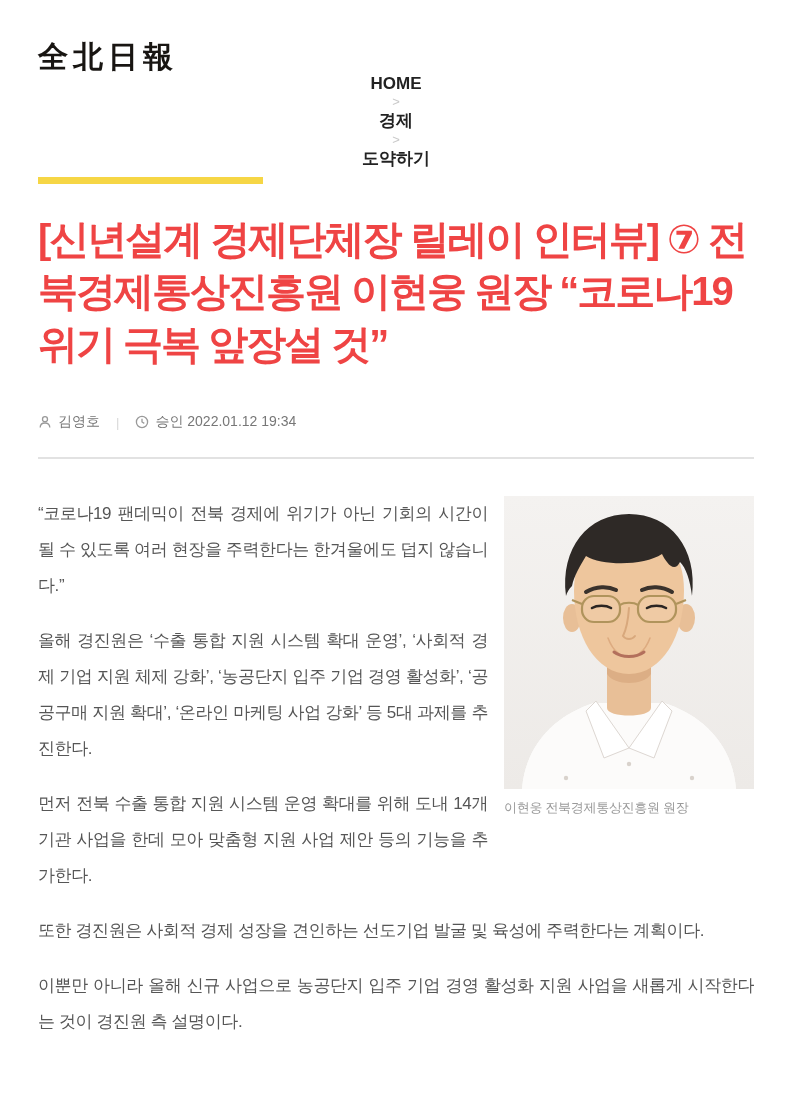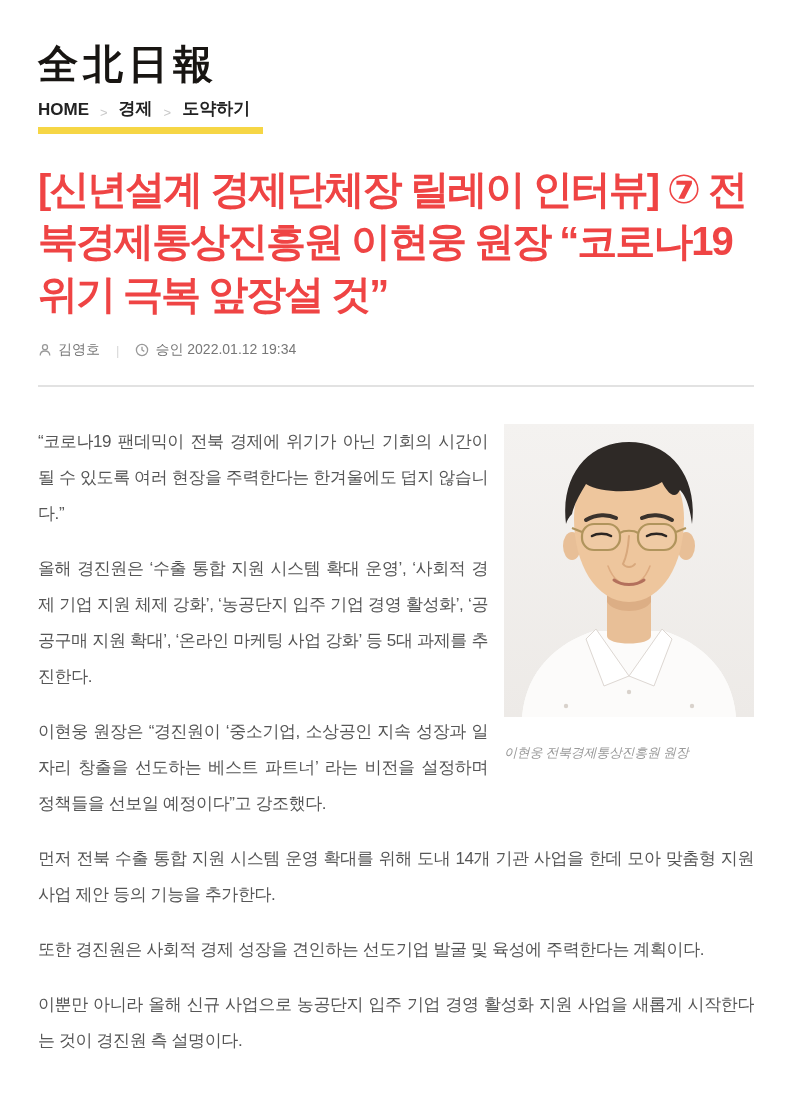--- a/index.html
+++ b/index.html
@@ -8,35 +8,35 @@
     width: 792px;
     min-height: 1120px;
     margin: 0 auto;
     font-family: "Liberation Sans", "DejaVu Sans", sans-serif;
     color: #555;
   }
   .page { padding: 44px 38px 30px 38px; }
 
   
   .logo {
-    font-family: Liberation Sans, sans-serif;
+    font-family: Liberation Mono, monospace;
     font-weight: 900;
-    font-size: 40px;
+    font-size: 30px;
     color: #181512;
     letter-spacing: 5px;
     line-height: 1;
   }
 
   
   .breadcrumb {
-    margin-top: 13px;
     display: flex;
-    align-items: flex-end;
+    align-items: center;
     font-size: 17px;
     color: #222;
+    flex-direction: column;
   }
   .breadcrumb .crumb { cursor: pointer; font-weight: 600; }
   .breadcrumb .sep {
     color: #c9c9c9;
     font-size: 13px;
     margin: 0 11px;
     font-weight: 400;
   }
   .crumb-bar {
     margin-top: 7px;
@@ -51,21 +51,21 @@
     font-size: 40px;
     font-weight: 700;
     line-height: 1.31;
     color: #ef4444;
     letter-spacing: -2px;
     word-break: break-all;
   }
 
   
   .byline {
-    margin-top: 21px;
+    margin-top: 43px;
     display: flex;
     align-items: center;
     font-size: 14px;
     color: #777;
   }
   .byline .icon {
     display: inline-flex;
     margin-right: 6px;
     color: #999;
   }
@@ -86,25 +86,24 @@
     overflow: hidden;
   }
   .figure {
     float: right;
     width: 250px;
     margin-left: 16px;
     margin-bottom: 6px;
   }
   .figure svg.portrait { display: block; width: 250px; height: 293px; }
   .figcaption {
-    margin-top: 27px;
+    margin-top: 10px;
     font-size: 13px;
     color: #999;
     letter-spacing: -0.3px;
-    font-style: italic;
   }
   .body-text p {
     font-size: 17px;
     line-height: 36px;
     color: #565656;
     letter-spacing: -0.4px;
     text-align: justify;
     margin-bottom: 19px;
     word-break: break-all;
   }
@@ -199,21 +198,20 @@
         <circle cx="125" cy="268" r="2.2" fill="#d9d2cc"></circle>
         <circle cx="188" cy="282" r="2.2" fill="#d9d2cc"></circle>
         <circle cx="62" cy="282" r="2.2" fill="#d9d2cc"></circle>
       </svg>
       <figcaption class="figcaption">이현웅 전북경제통상진흥원 원장</figcaption>
     </figure>
 
     <div class="body-text">
         <p>“코로나19 팬데믹이 전북 경제에 위기가 아닌 기회의 시간이 될 수 있도록 여러 현장을 주력한다는 한겨울에도 덥지 않습니다.”</p>
         <p>올해 경진원은 ‘수출 통합 지원 시스템 확대 운영’, ‘사회적 경제 기업 지원 체제 강화’, ‘농공단지 입주 기업 경영 활성화’, ‘공공구매 지원 확대’, ‘온라인 마케팅 사업 강화’ 등 5대 과제를 추진한다.</p>
-        <p>이현웅 원장은 “경진원이 ‘중소기업, 소상공인 지속 성장과 일자리 창출을 선도하는 베스트 파트너’ 라는 비전을 설정하며 정책들을 선보일 예정이다”고 강조했다.</p>
         <p>먼저 전북 수출 통합 지원 시스템 운영 확대를 위해 도내 14개 기관 사업을 한데 모아 맞춤형 지원 사업 제안 등의 기능을 추가한다.</p>
         <p>또한 경진원은 사회적 경제 성장을 견인하는 선도기업 발굴 및 육성에 주력한다는 계획이다.</p>
         <p>이뿐만 아니라 올해 신규 사업으로 농공단지 입주 기업 경영 활성화 지원 사업을 새롭게 시작한다는 것이 경진원 측 설명이다.</p>
       </div>
 
   </article>
 
 </div>
 
 </body></html>

